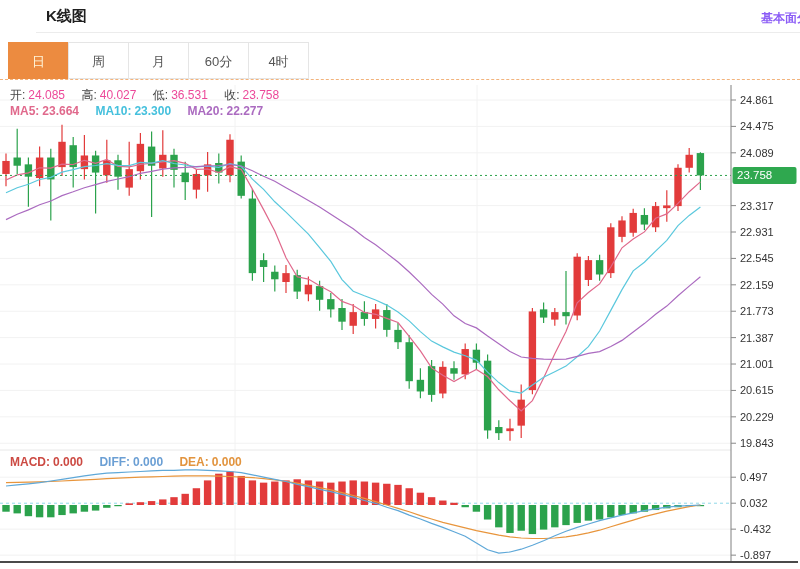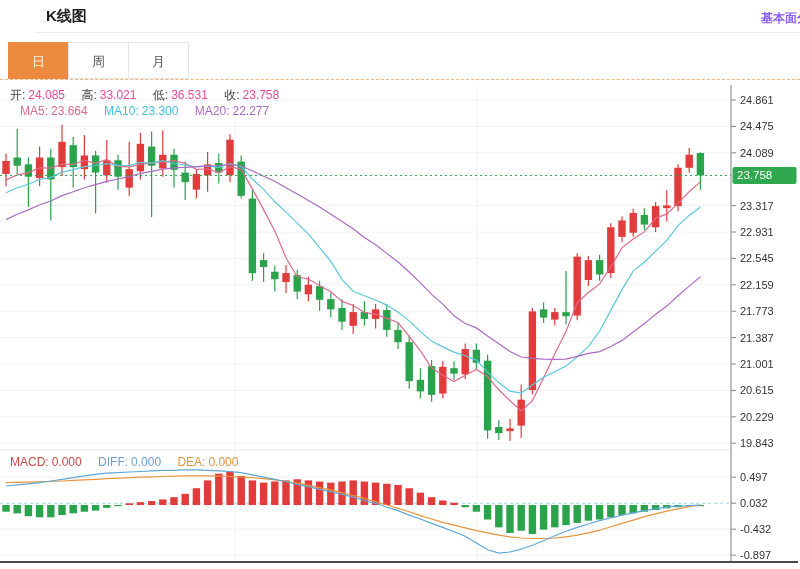--- a/index.html
+++ b/index.html
@@ -29,20 +29,22 @@
 
 <div class="hdr">
   <div class="title">K线图</div>
   <a class="analysis">基本面分析&gt;</a>
 </div>
 
 <div class="tabs">
   <div class="tab active">日</div>
   <div class="tab">周</div>
   <div class="tab">月</div>
+  <div class="tab">60分</div>
+  <div class="tab">4时</div>
 </div>
 
 <div id="chart-area">
   <svg id="chart-svg" width="800" height="484">
       <g>
         <line x1="0" y1="19" x2="731" y2="19" stroke="#f2f2f2" stroke-width="1"></line>
         <line x1="0" y1="45.40239999999995" x2="731" y2="45.40239999999995" stroke="#f2f2f2" stroke-width="1"></line>
         <line x1="0" y1="71.8047999999999" x2="731" y2="71.8047999999999" stroke="#f2f2f2" stroke-width="1"></line>
         <line x1="0" y1="98.20720000000009" x2="731" y2="98.20720000000009" stroke="#f2f2f2" stroke-width="1"></line>
         <line x1="0" y1="124.60960000000004" x2="731" y2="124.60960000000004" stroke="#f2f2f2" stroke-width="1"></line>
@@ -305,29 +307,29 @@
         <text x="740" y="478.1423" font-size="11" fill="#333">-0.897</text>
       </g>
       <g>
         <rect x="732.5" y="85.94520000000011" width="64" height="17" rx="2" fill="#2fa84f"></rect>
         <text x="737" y="98.44520000000011" font-size="11.5" fill="#fff">23.758</text>
       </g>
     </svg>
 
   <div class="ibar" style="top:6px;left:10px;">
     <span class="lbl">开:</span><span class="val green">24.085</span>
-    <span class="lbl">高:</span><span class="val green">33.021</span>
+    <span class="lbl">高:</span><span class="val green">40.027</span>
     <span class="lbl">低:</span><span class="val green">36.531</span>
     <span class="lbl">收:</span><span class="val green">23.758</span>
   </div>
 
-  <div class="ibar" style="top:23px;left:20px;">
+  <div class="ibar" style="top:23px;left:10px;font-weight:bold;">
     <span class="c-ma5">MA5:</span><span class="val c-ma5">23.664</span>
     <span class="c-ma10">MA10:</span><span class="val c-ma10">23.300</span>
     <span class="c-ma20">MA20:</span><span class="val c-ma20">22.277</span>
   </div>
 
-  <div class="ibar" style="top:374px;left:10px;">
+  <div class="ibar" style="top:374px;left:10px;font-weight:bold;">
     <span class="c-macd">MACD:</span><span class="val c-macd">0.000</span>
     <span class="c-diff">DIFF:</span><span class="val c-diff">0.000</span>
     <span class="c-dea">DEA:</span><span class="val c-dea">0.000</span>
   </div>
 </div>
 
 </body></html>

